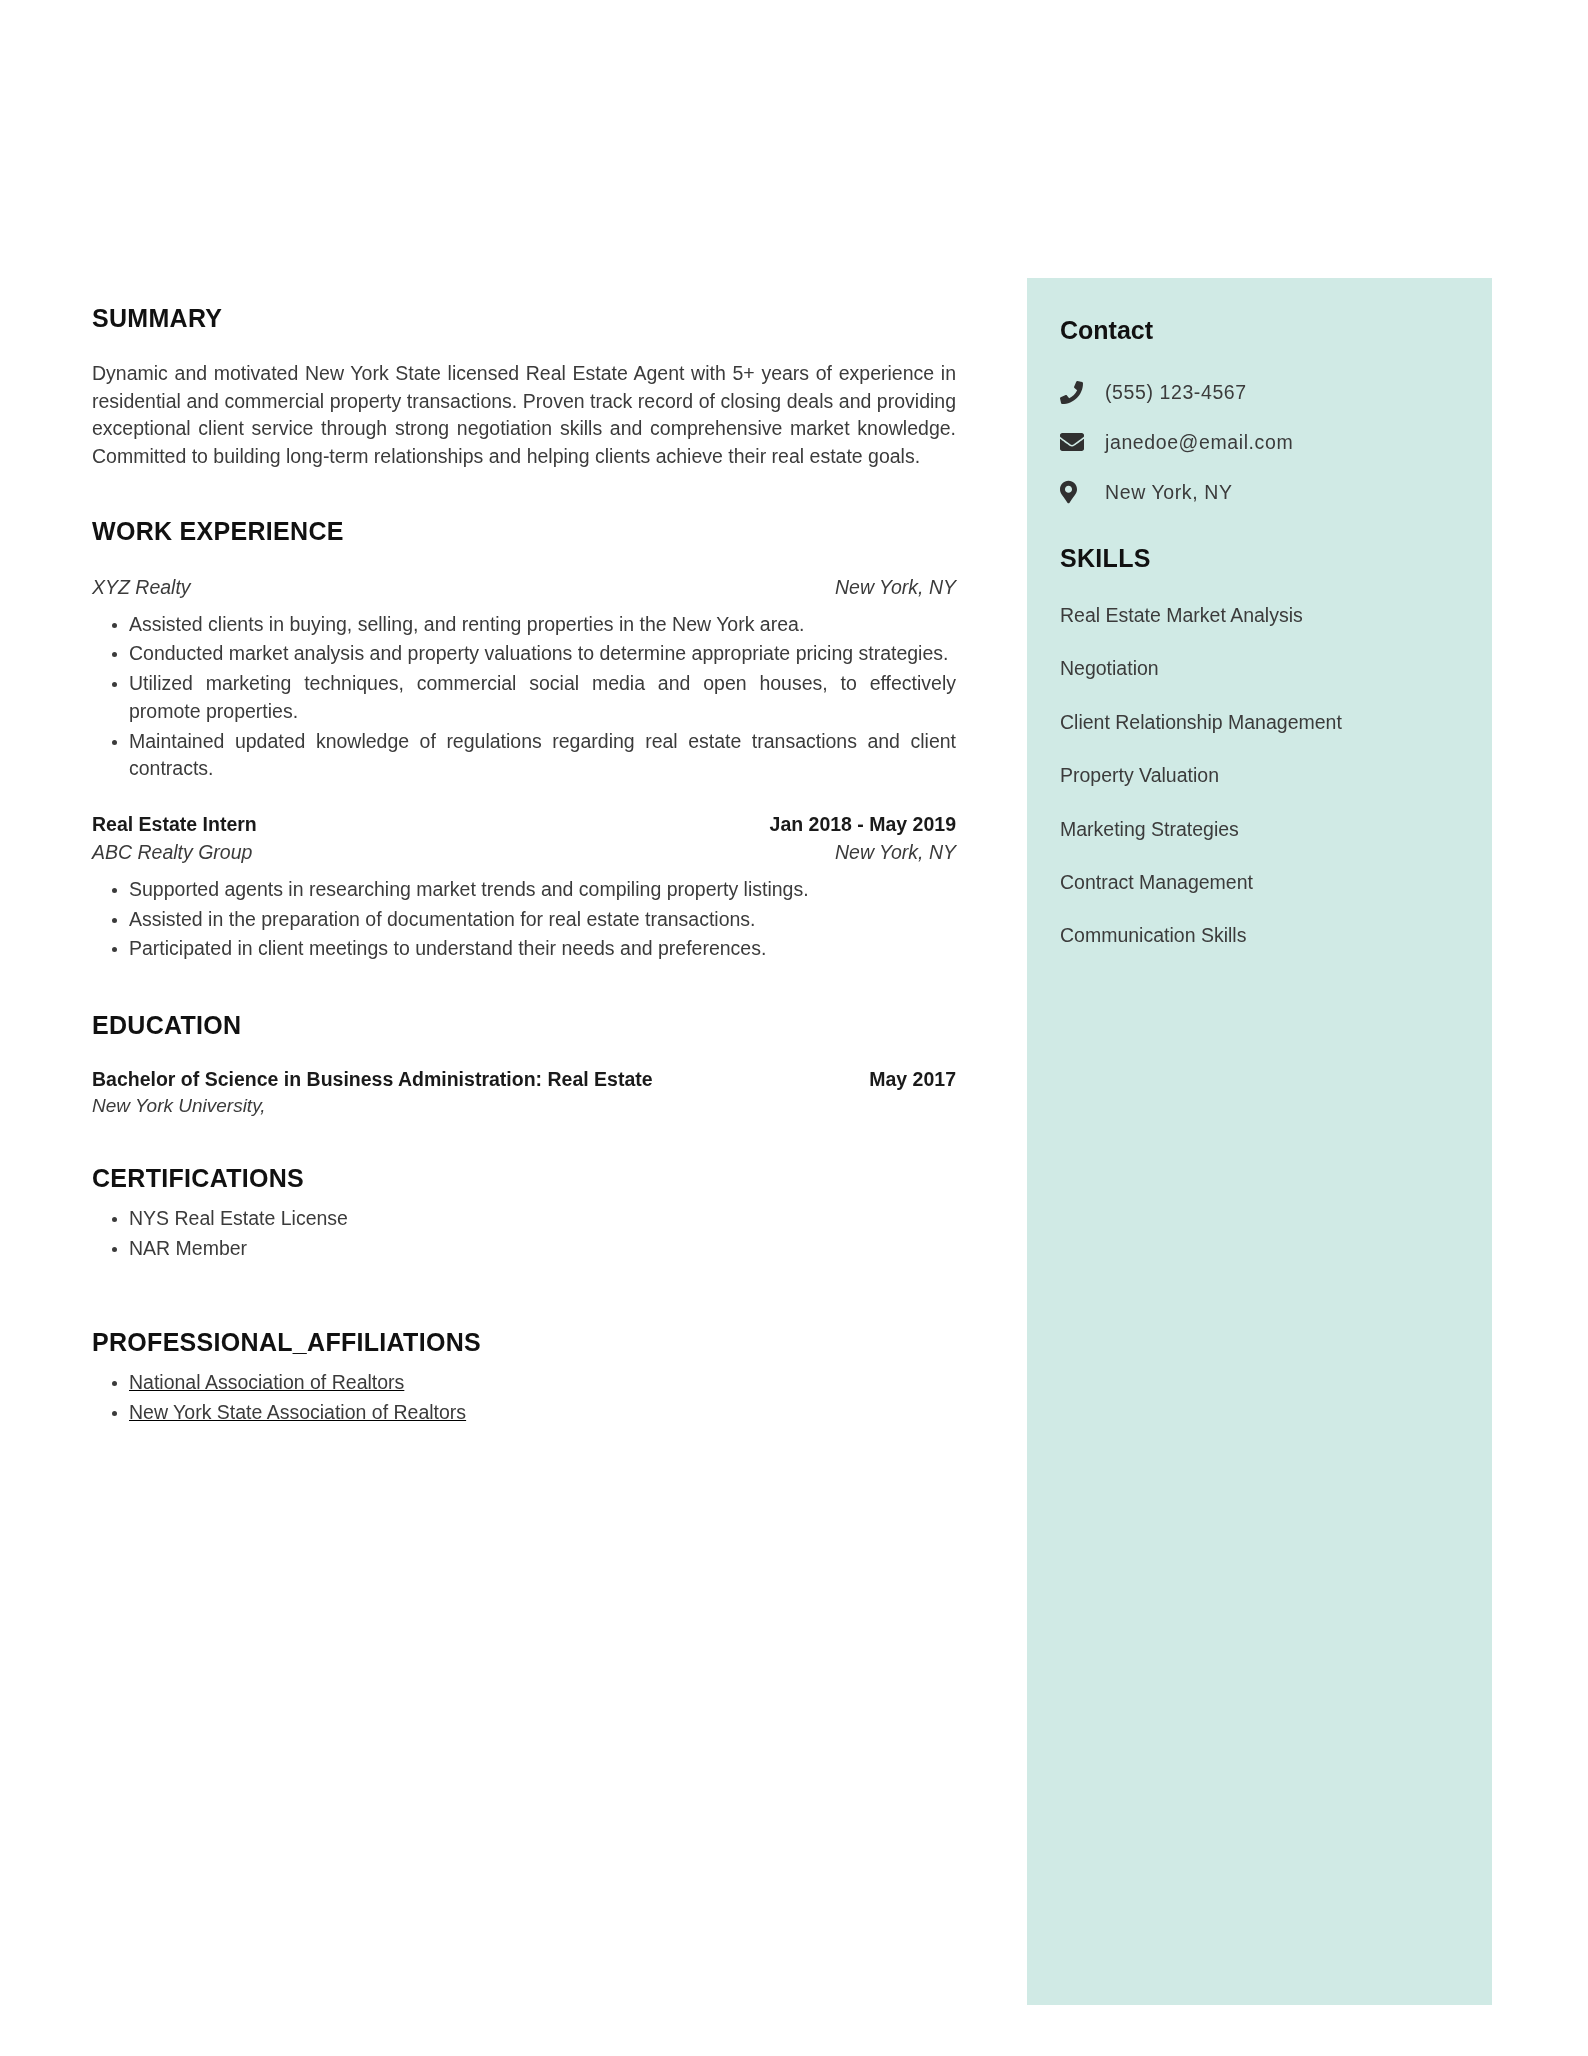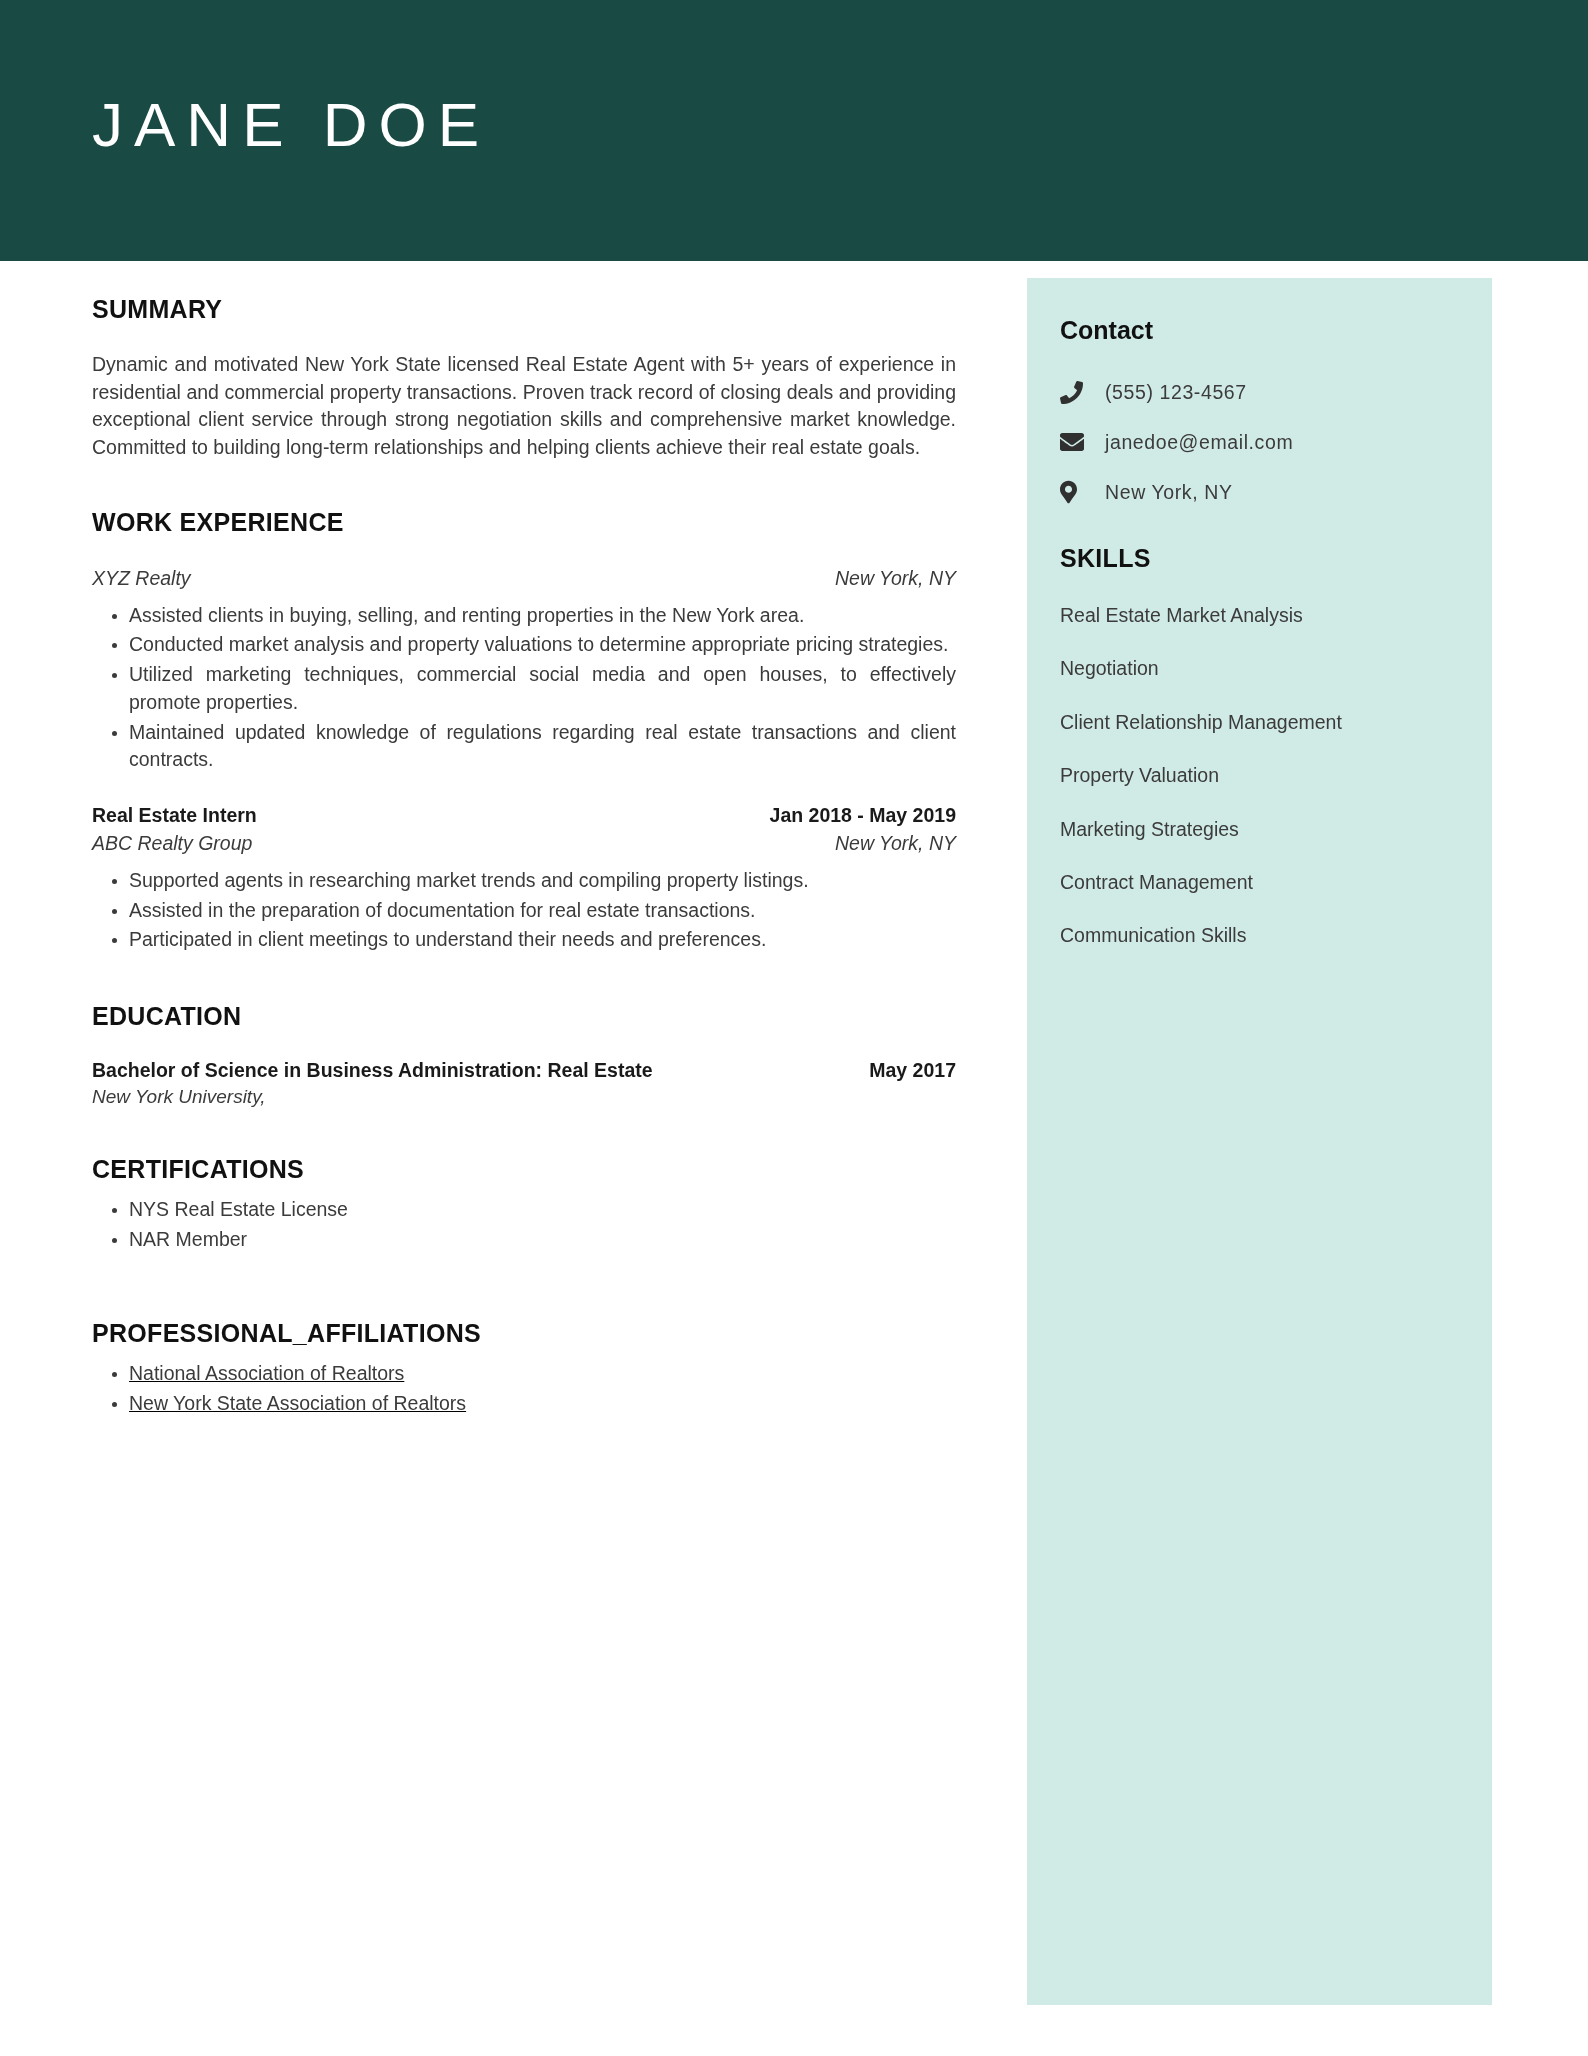--- a/index.html
+++ b/index.html
@@ -38,21 +38,21 @@
     letter-spacing: 11px;
     color: #ffffff;
     line-height: 1.05;
     white-space: nowrap;
   }
 
   
   .main-col {
     position: absolute;
     left: 92px;
-    top: 252px;
+    top: 261px;
     width: 864px;
   }
 
   .section-heading {
     font-size: 25px;
     font-weight: bold;
     color: #111111;
     letter-spacing: 0.3px;
   }
 
@@ -204,23 +204,20 @@
     color: #3b3b3b;
     margin-bottom: 29px;
     line-height: 1.25;
   }
 </style>
 </head>
 <body>
 
 <div class="page">
 
-  <div class="header-band">
-    <div class="name-title">JANE DOE</div>
-  </div>
 
   <div class="main-col">
 
     <div class="section-heading summary-heading">SUMMARY</div>
     <p class="summary-text">Dynamic and motivated New York State licensed Real Estate Agent with 5+ years of experience in residential and commercial property transactions. Proven track record of closing deals and providing exceptional client service through strong negotiation skills and comprehensive market knowledge. Committed to building long-term relationships and helping clients achieve their real estate goals.</p>
 
     <div class="section-heading work-heading">WORK EXPERIENCE</div>
 
     <div class="job">
       <div class="job-sub-row">

